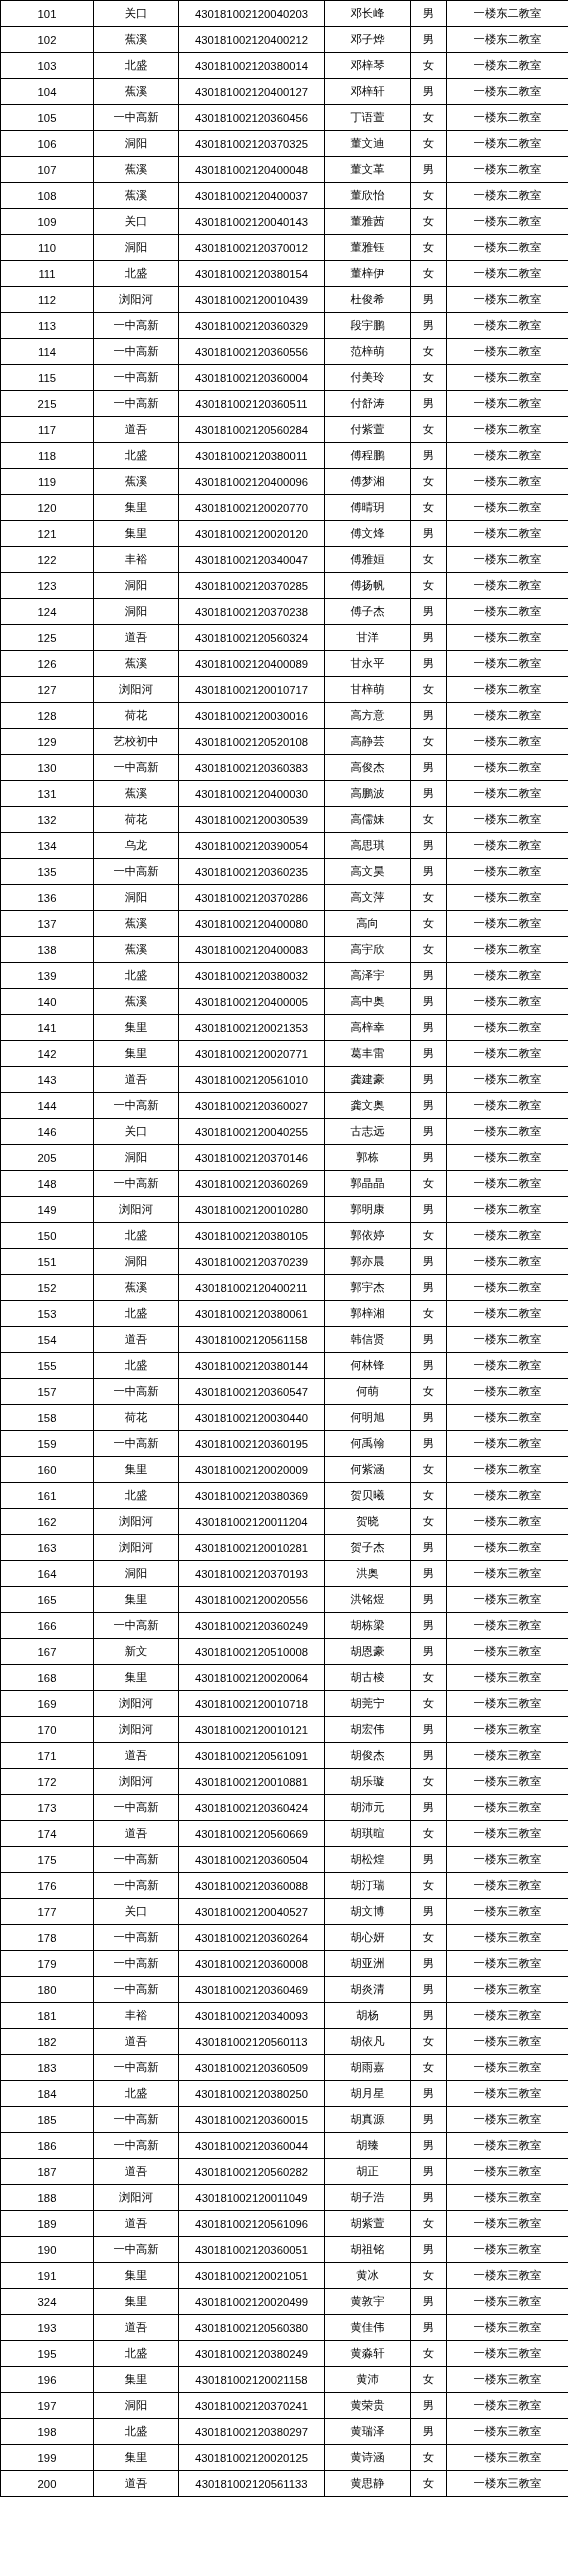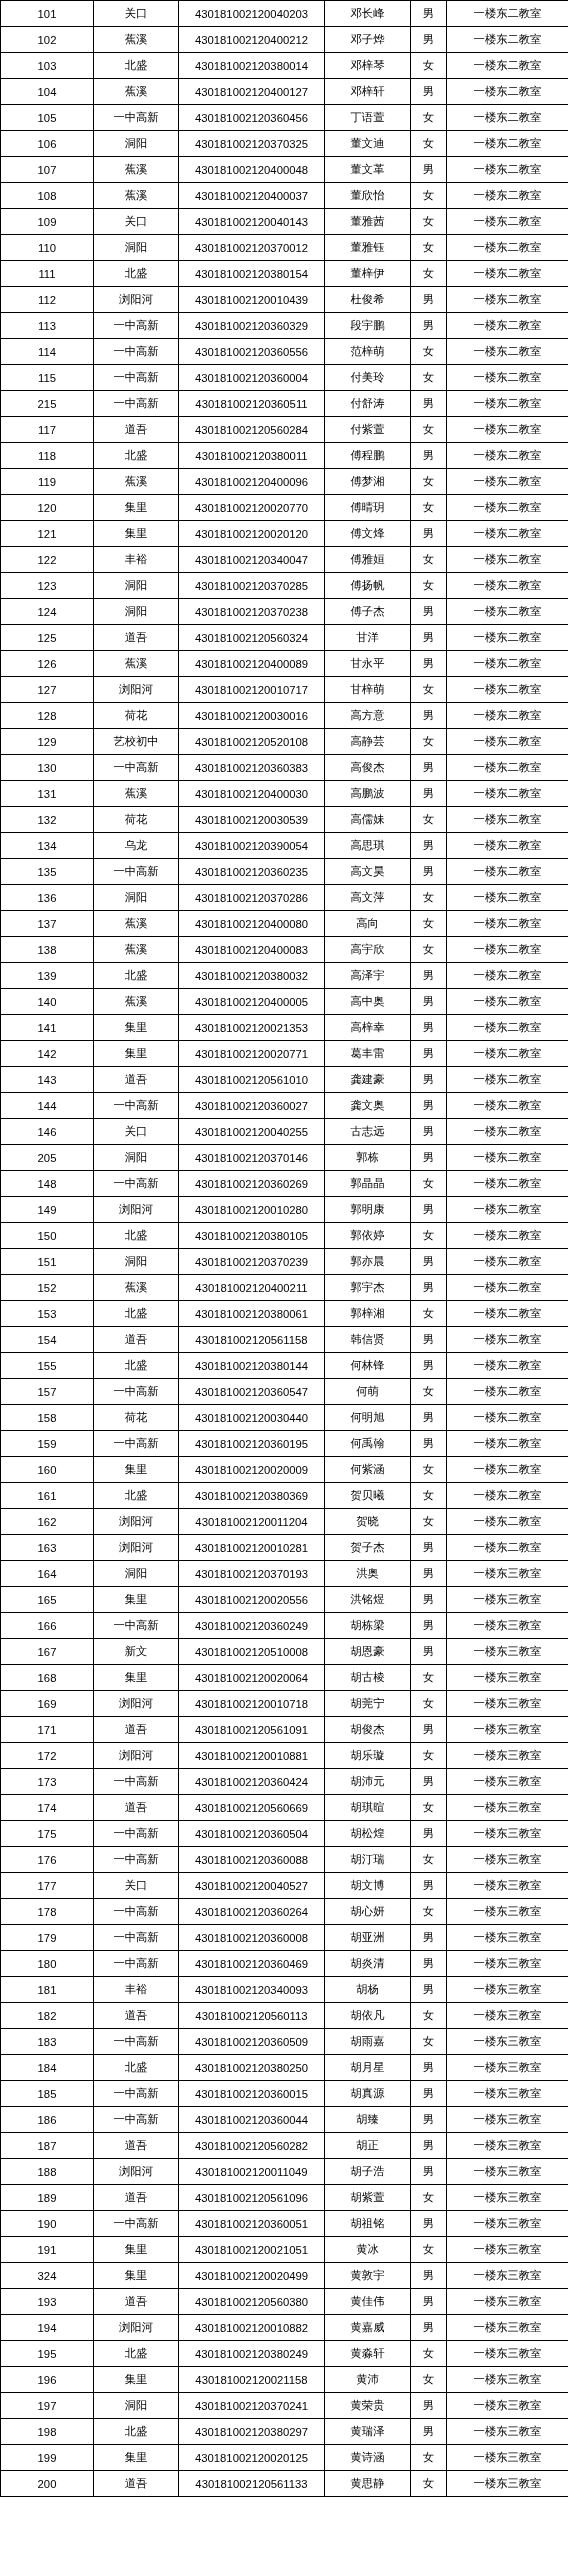--- a/index.html
+++ b/index.html
@@ -564,20 +564,28 @@
       </tr>
       <tr>
         <td>169</td>
         <td>浏阳河</td>
         <td class="id">430181002120010718</td>
         <td>胡莞宁</td>
         <td>女</td>
         <td>一楼东三教室</td>
       </tr>
       <tr>
+        <td>170</td>
+        <td>浏阳河</td>
+        <td class="id">430181002120010121</td>
+        <td>胡宏伟</td>
+        <td>男</td>
+        <td>一楼东三教室</td>
+      </tr>
+      <tr>
         <td>171</td>
         <td>道吾</td>
         <td class="id">430181002120561091</td>
         <td>胡俊杰</td>
         <td>男</td>
         <td>一楼东三教室</td>
       </tr>
       <tr>
         <td>172</td>
         <td>浏阳河</td>
@@ -744,28 +752,20 @@
         <td class="id">430181002120020499</td>
         <td>黄敦宇</td>
         <td>男</td>
         <td>一楼东三教室</td>
       </tr>
       <tr>
         <td>193</td>
         <td>道吾</td>
         <td class="id">430181002120560380</td>
         <td>黄佳伟</td>
-        <td>男</td>
-        <td>一楼东三教室</td>
-      </tr>
-      <tr>
-        <td>194</td>
-        <td>浏阳河</td>
-        <td class="id">430181002120010882</td>
-        <td>黄嘉威</td>
         <td>男</td>
         <td>一楼东三教室</td>
       </tr>
       <tr>
         <td>195</td>
         <td>北盛</td>
         <td class="id">430181002120380249</td>
         <td>黄淼轩</td>
         <td>女</td>
         <td>一楼东三教室</td>

